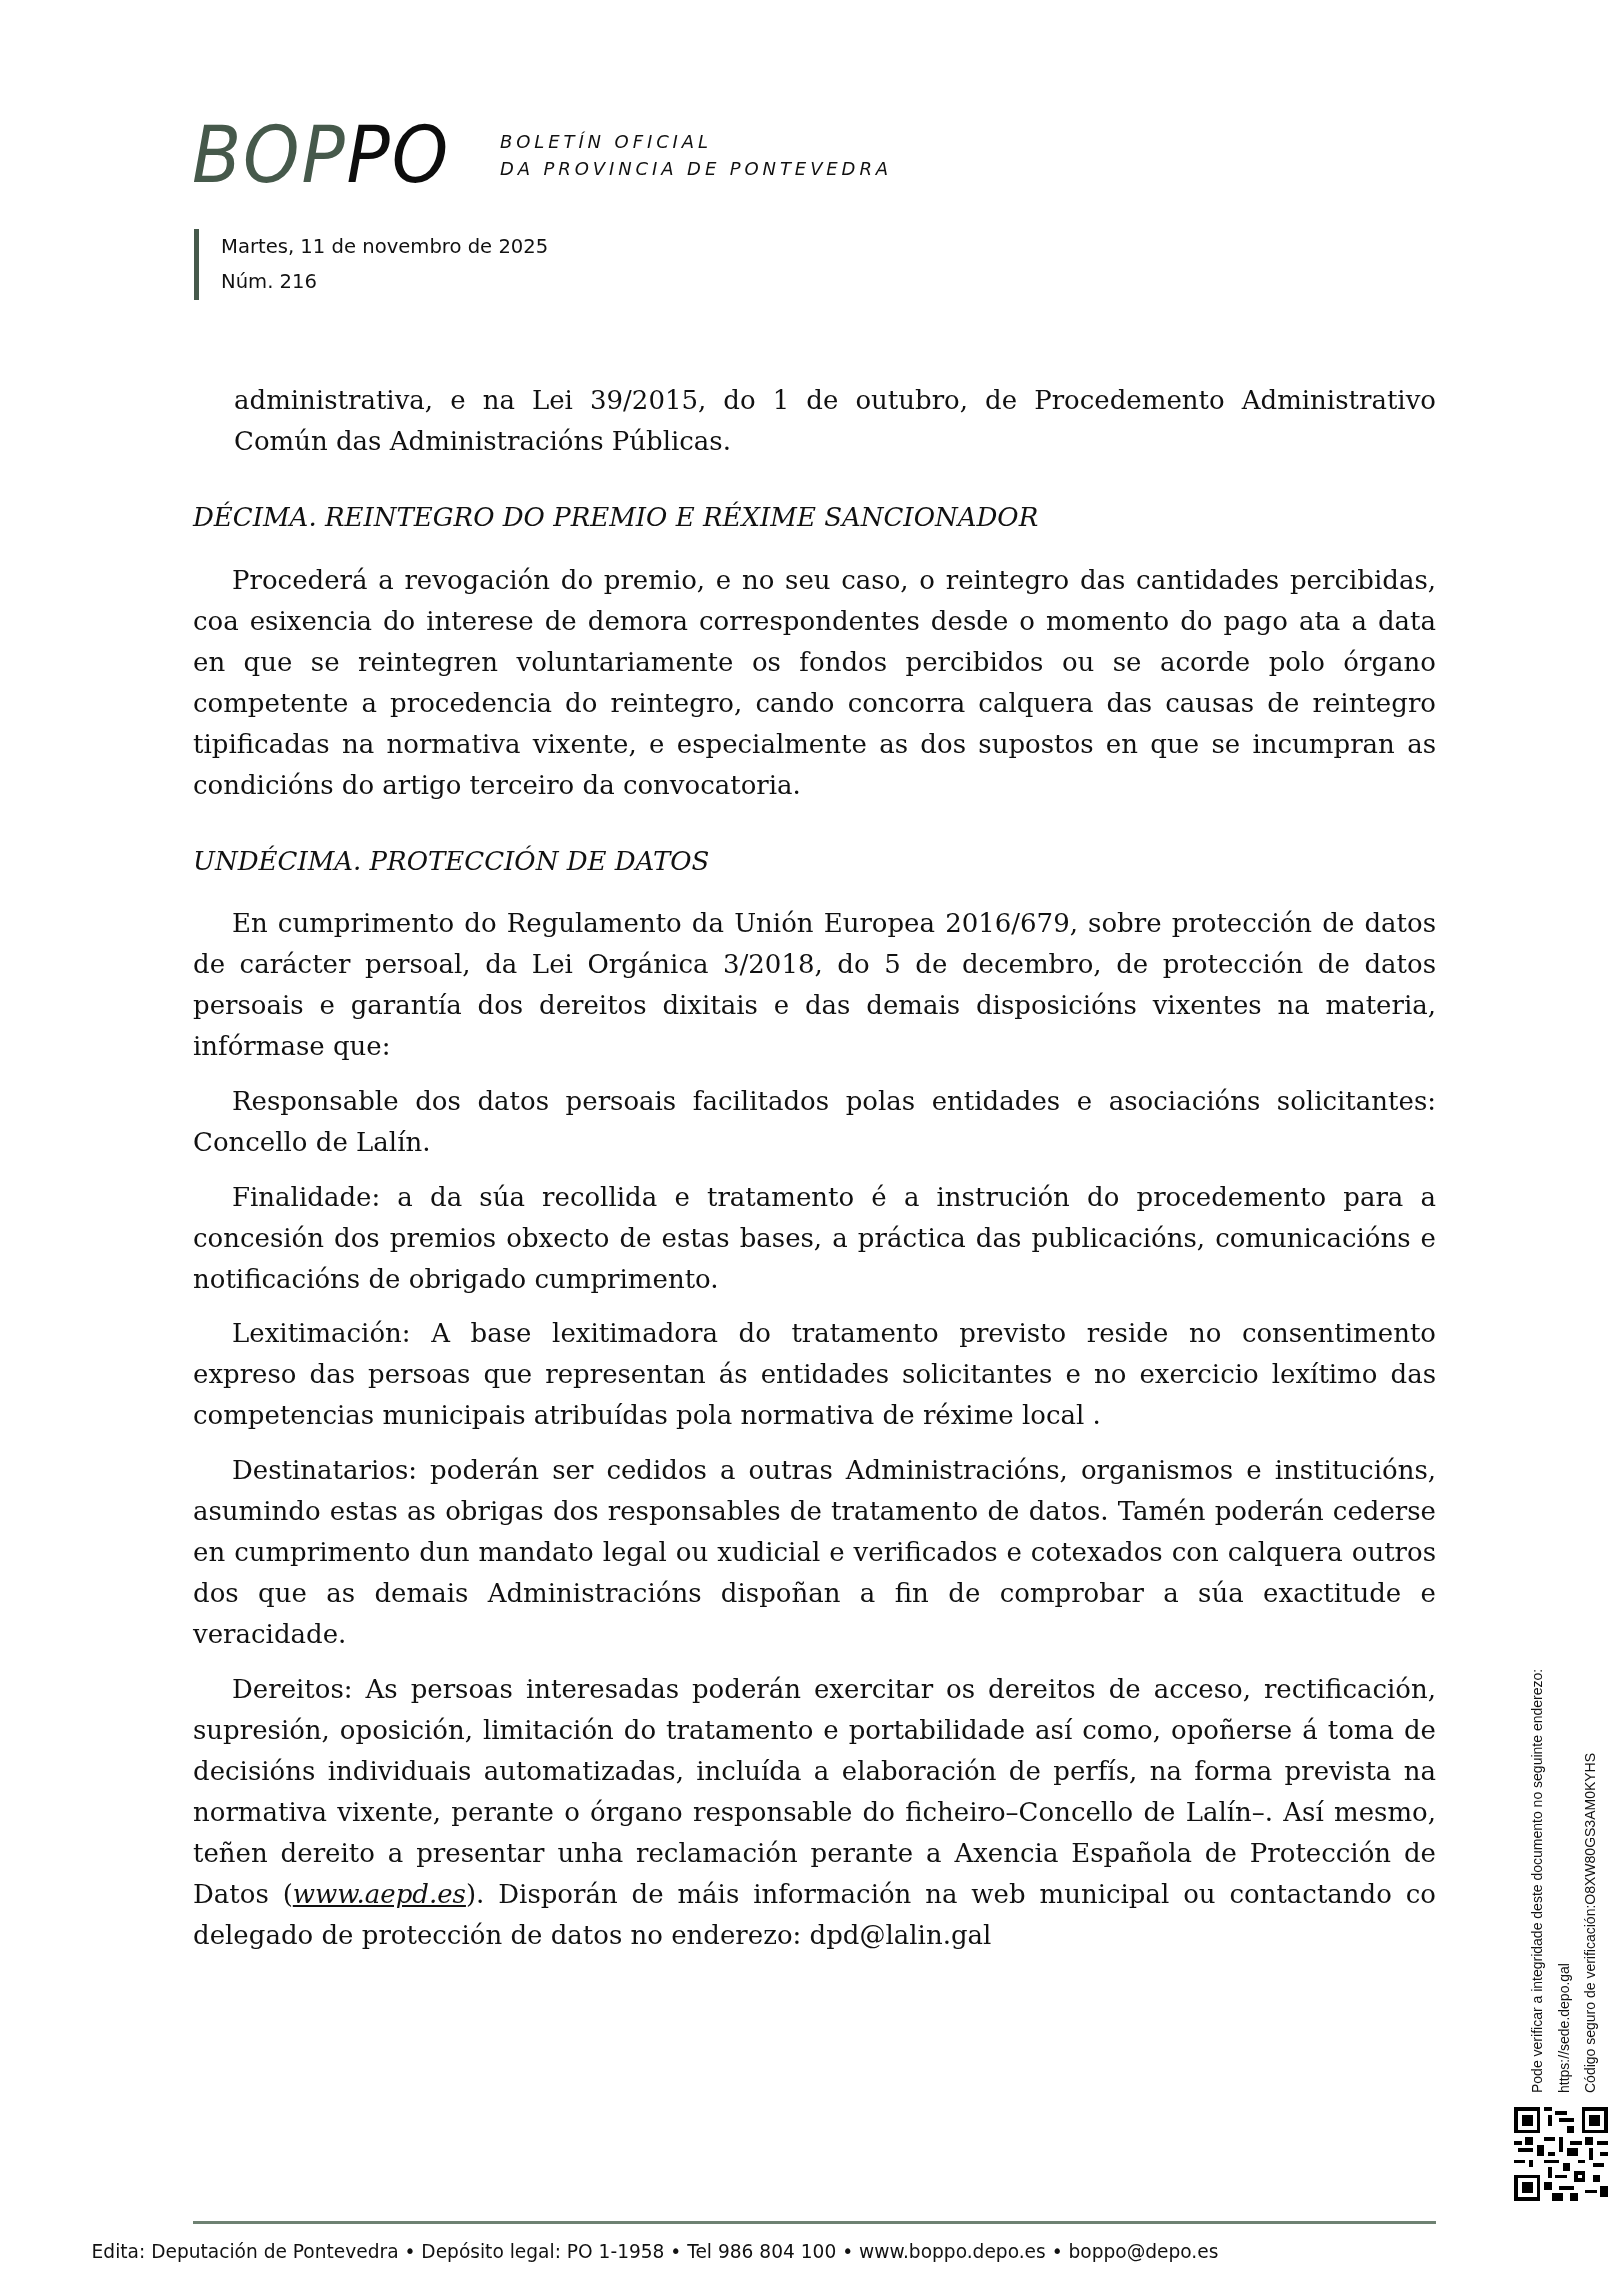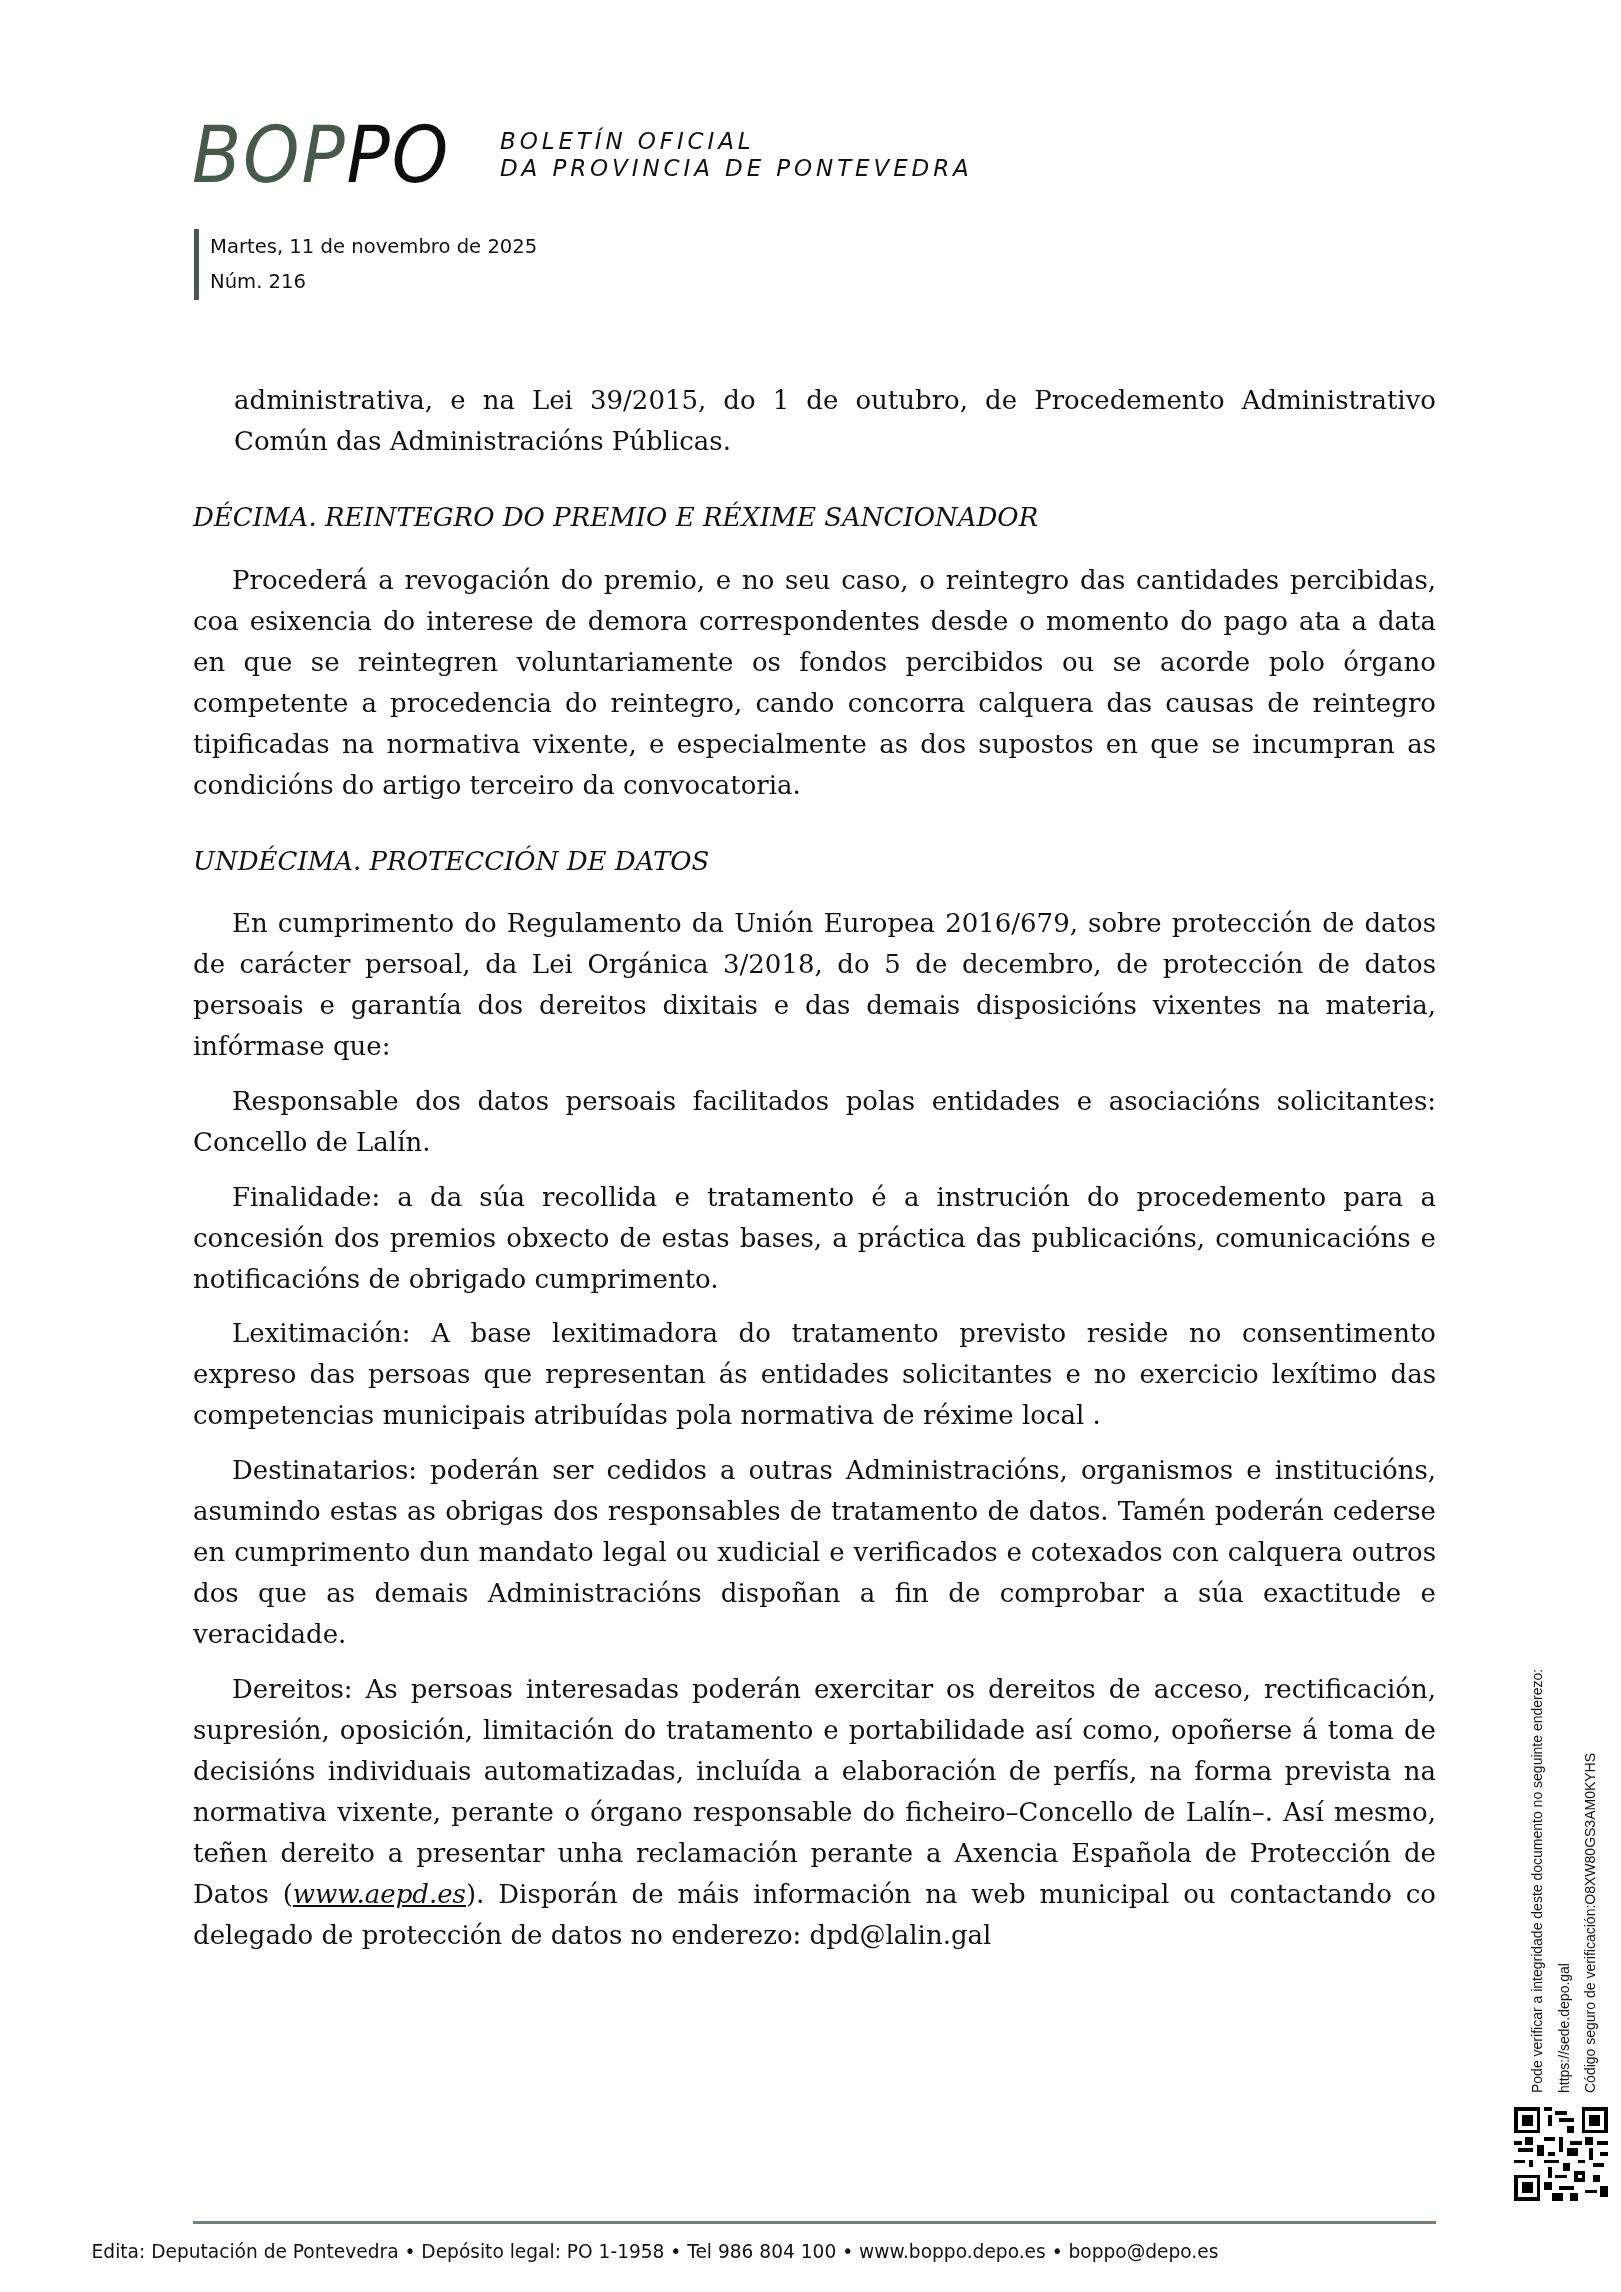--- a/index.html
+++ b/index.html
@@ -3,27 +3,27 @@
 <meta charset="utf-8">
 <style>
   html, body { margin: 0; padding: 0; background: #ffffff; }
   body { width: 1621px; height: 2293px; position: relative; overflow: hidden; color: #1a1a1a; }
 
   .header { position: absolute; left: 192px; top: 116px; width: 1245px; height: 98px; font-style: italic; }
   .brand { position: absolute; left: 0; top: 0; display: flex; align-items: flex-start; }
   .brand-logo { font-family: "DejaVu Sans", sans-serif; font-size: 78px; letter-spacing: 2px; line-height: 78px; font-weight: 300; transform: scaleX(0.92); transform-origin: left; }
   .brand-logo .dim { color: #46594b; }
   .brand-logo .dark { color: #0d0d0d; }
-  .brand-title { position: absolute; left: 308px; top: 11.8px; font-family: "DejaVu Sans", sans-serif; font-size: 23px; letter-spacing: 3.9px; line-height: 27.4px; color: #111; }
+  .brand-title { position: absolute; left: 308px; top: 11.8px; font-family: "DejaVu Sans", sans-serif; font-size: 18px; letter-spacing: 3.9px; line-height: 27.4px; color: #111; }
 
   .depu { position: absolute; left: 953px; top: 0; display: flex; align-items: center; }
   .depu-mark { width: 108px; height: 90px; }
   .depu-text { font-family: "DejaVu Sans", sans-serif; font-weight: bold; color: #46594b; font-size: 27.4px; line-height: 29px; margin-left: 3.9px; }
 
-  .issue { position: absolute; left: 194px; top: 229px; border-left: 5.9px solid #46594b; padding-left: 11px; height: 71px; }
+  .issue { position: absolute; left: 194px; top: 229px; border-left: 5.9px solid #46594b; padding-left: 22px; height: 71px; }
   .issue div { font-family: "DejaVu Sans", sans-serif; font-size: 19.6px; line-height: 35px; color: #111; }
 
   .content { position: absolute; left: 193px; top: 380px; width: 1243px; font-family: "DejaVu Serif", serif; font-size: 26px; line-height: 41px; color: #111; }
   .content p { margin: 0 0 13.7px 0; text-align: justify; text-indent: 39px; }
   .content p.cont { text-indent: 0; margin-left: 41px; }
   .content h2 { font-family: "DejaVu Serif", serif; font-style: italic; font-weight: normal; font-size: 26px; line-height: 41px; margin: 35px 0 21.6px 0; }
   .content em { font-style: italic; text-decoration: underline; }
 
   .side { position: absolute; left: 1524px; top: 1593px; width: 93px; height: 500px; }
   .side-text { position: absolute; left: 0; top: 0; width: 500px; height: 93px; transform: rotate(-90deg) translateX(-500px); transform-origin: top left; font-family: "Liberation Sans", sans-serif; font-size: 14px; line-height: 26.5px; color: #111; }

